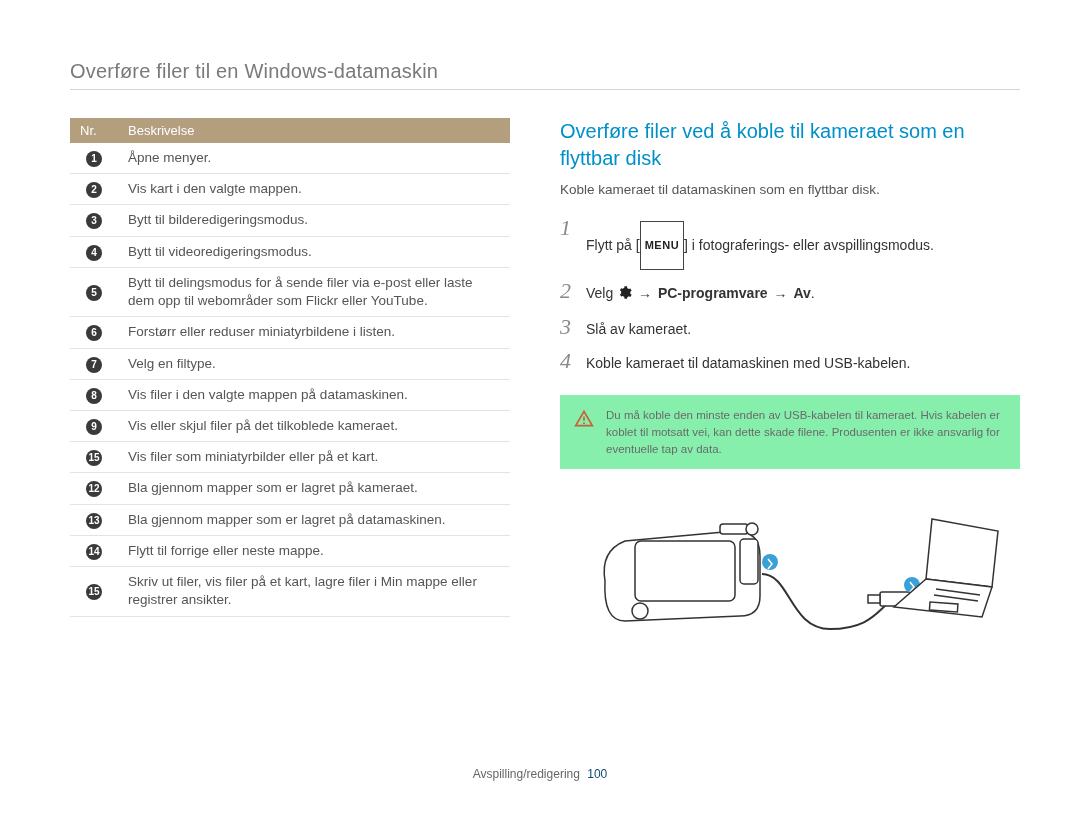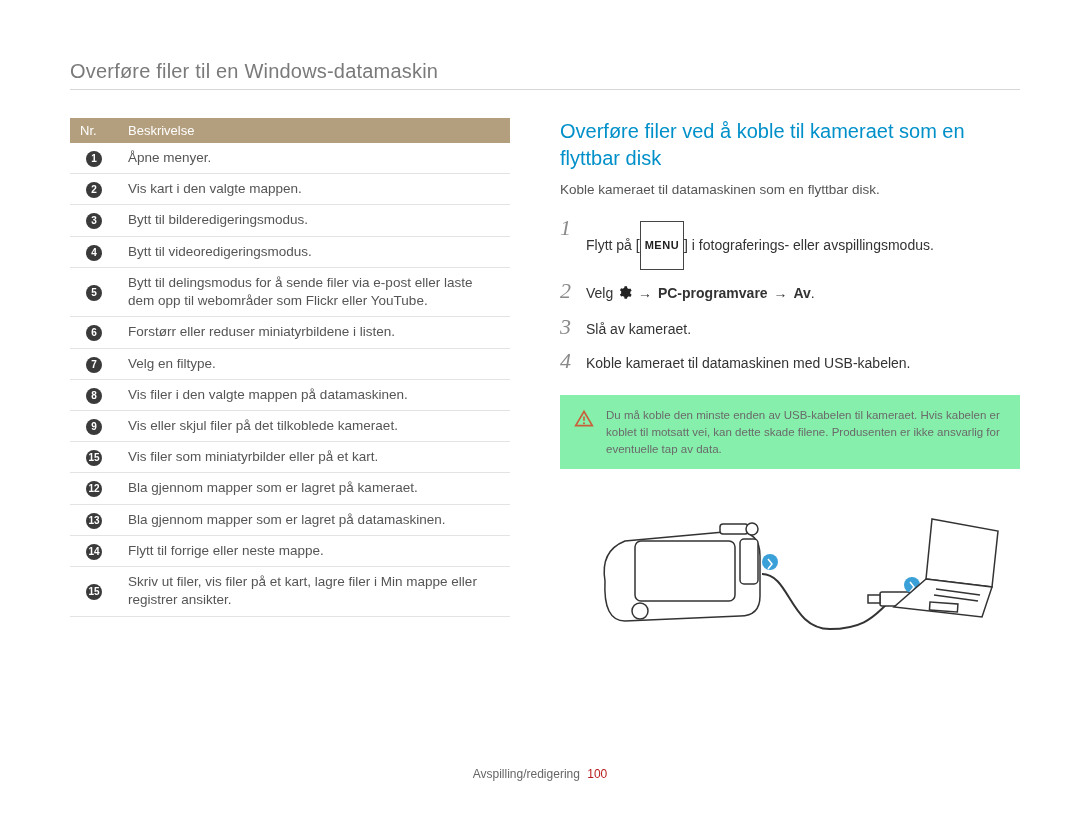--- a/index.html
+++ b/index.html
@@ -155,21 +155,21 @@
   .footer {
     position: absolute;
     bottom: 34px;
     left: 0;
     right: 0;
     text-align: center;
     font-size: 12px;
     color: #666;
   }
   .footer-num {
-    color: #b91c1c;
+    color: #0c4a6e;
     margin-left: 4px;
     margin-top: 20px;
   }
 </style>
 </head>
 <body>
 
 <div class="page">
   <div class="page-title">Overføre filer til en Windows-datamaskin</div>
   <div class="title-underline"></div>

